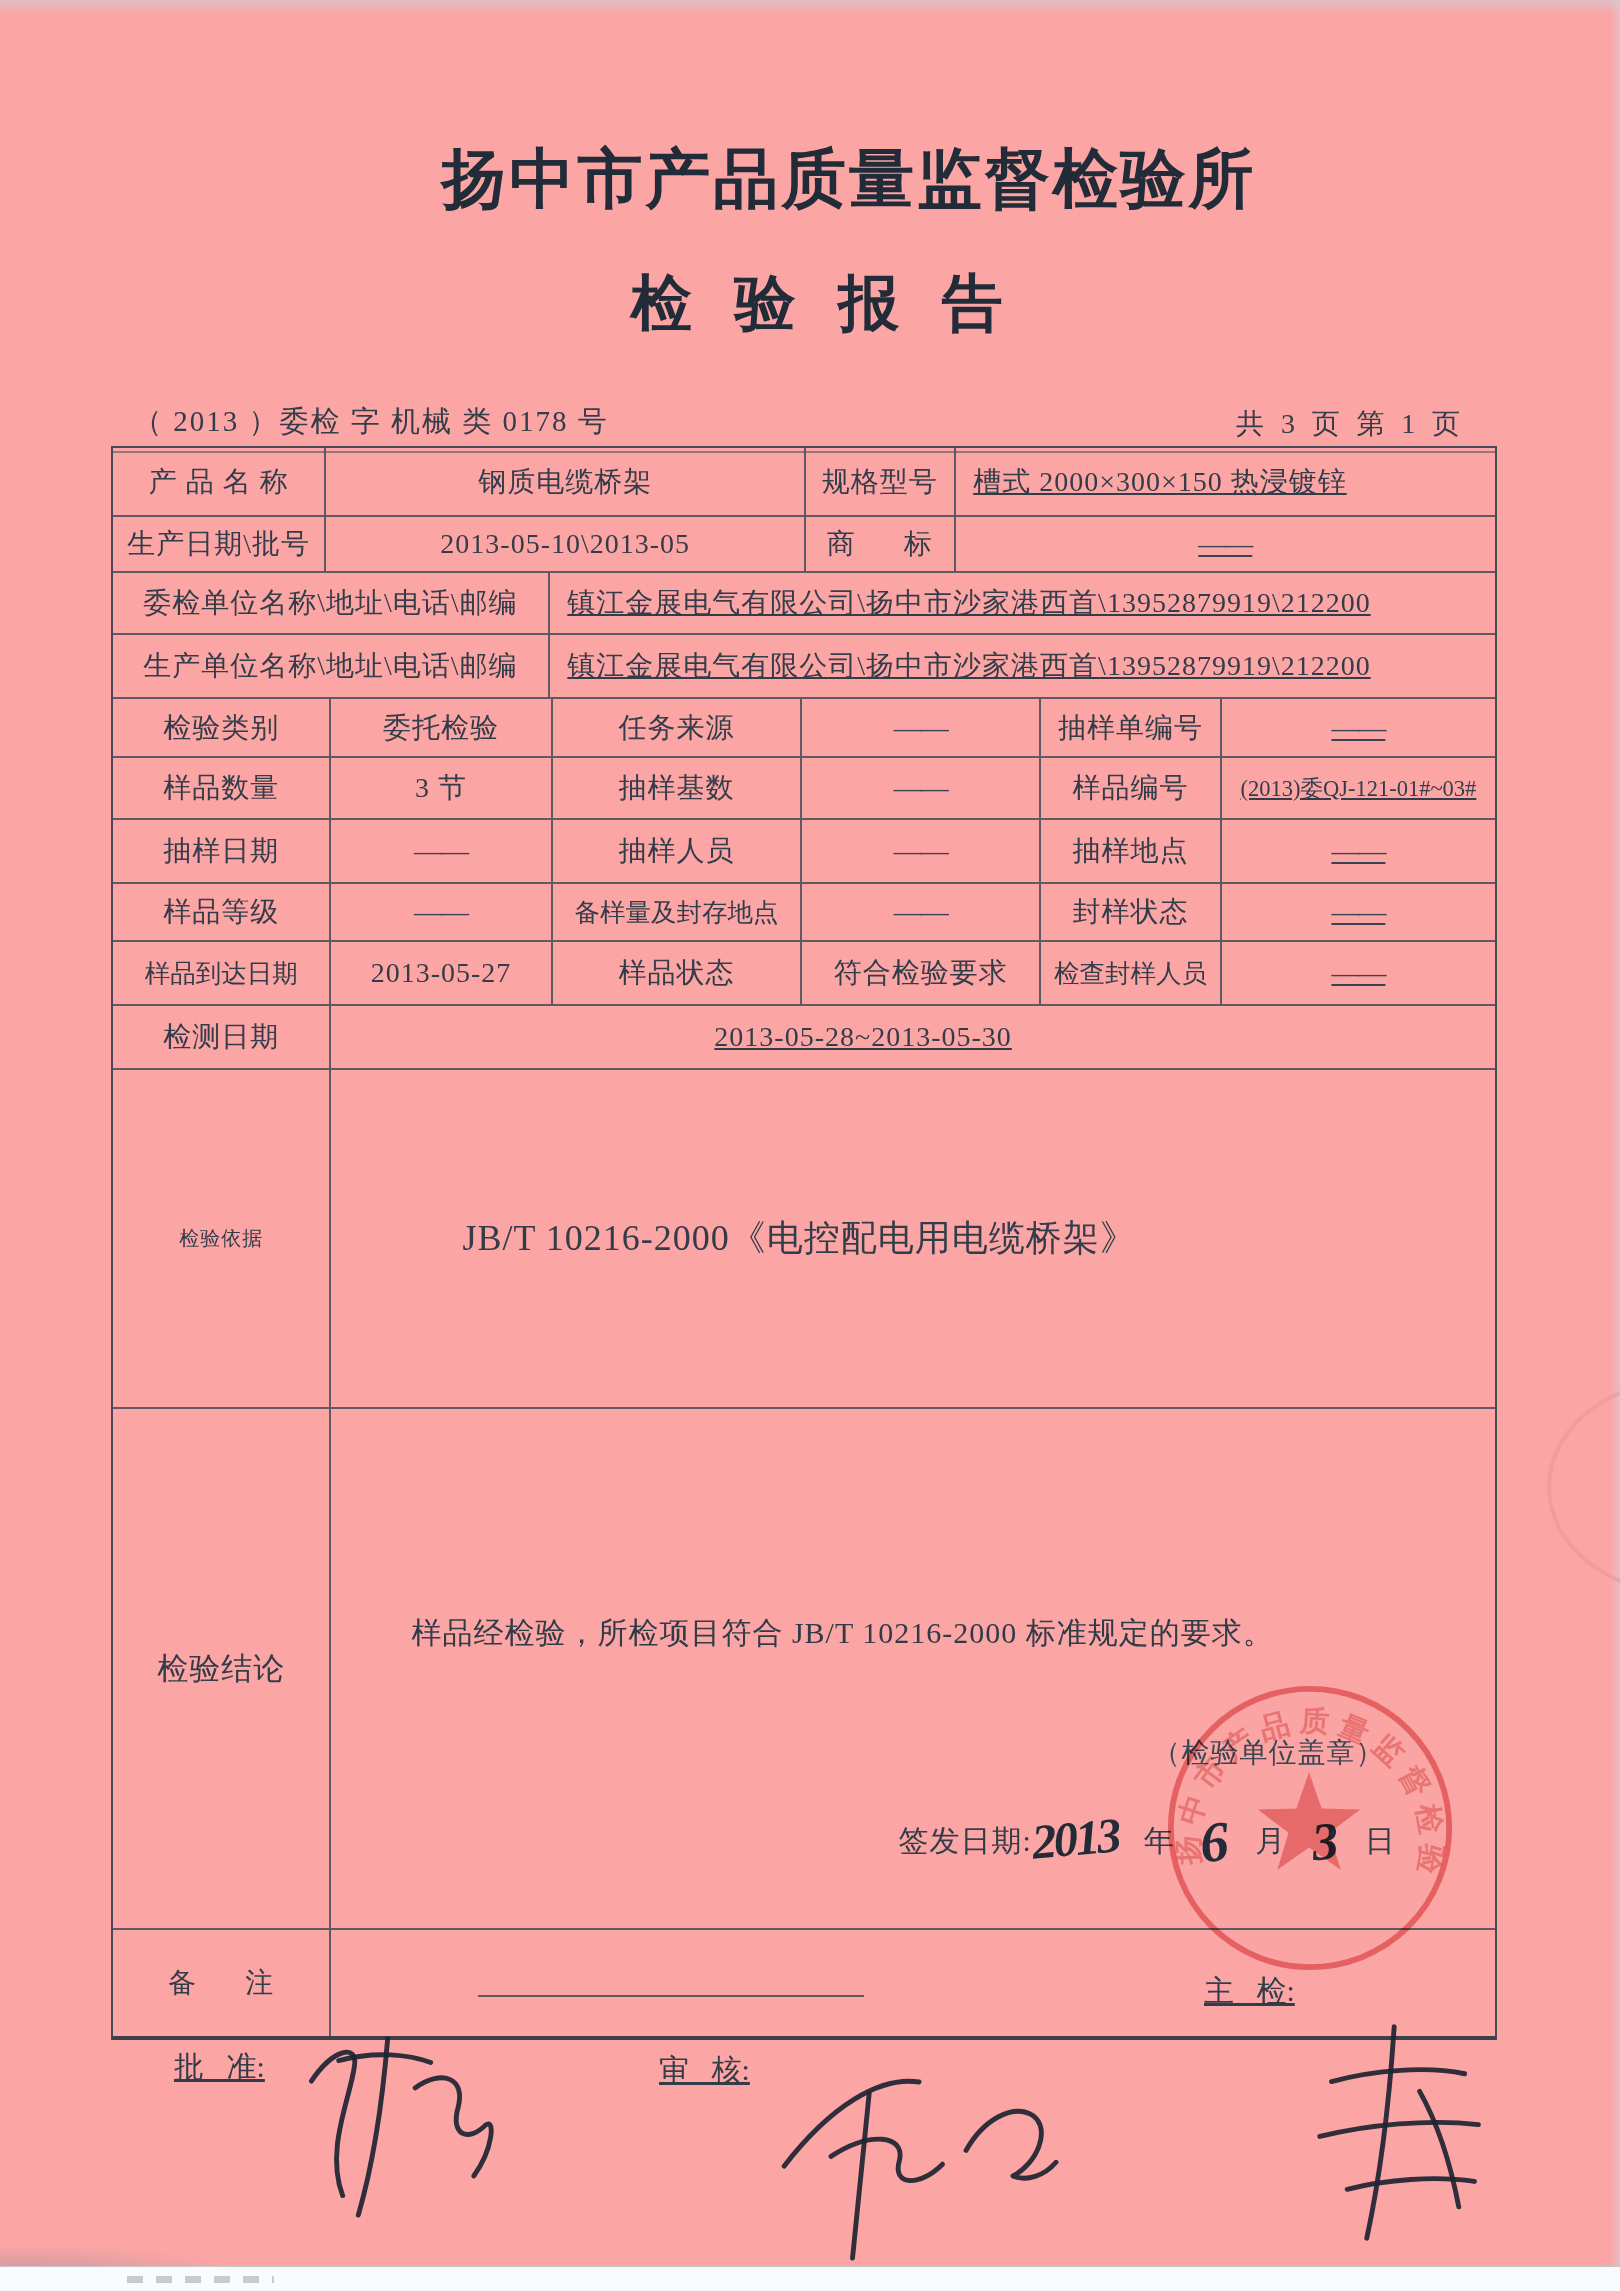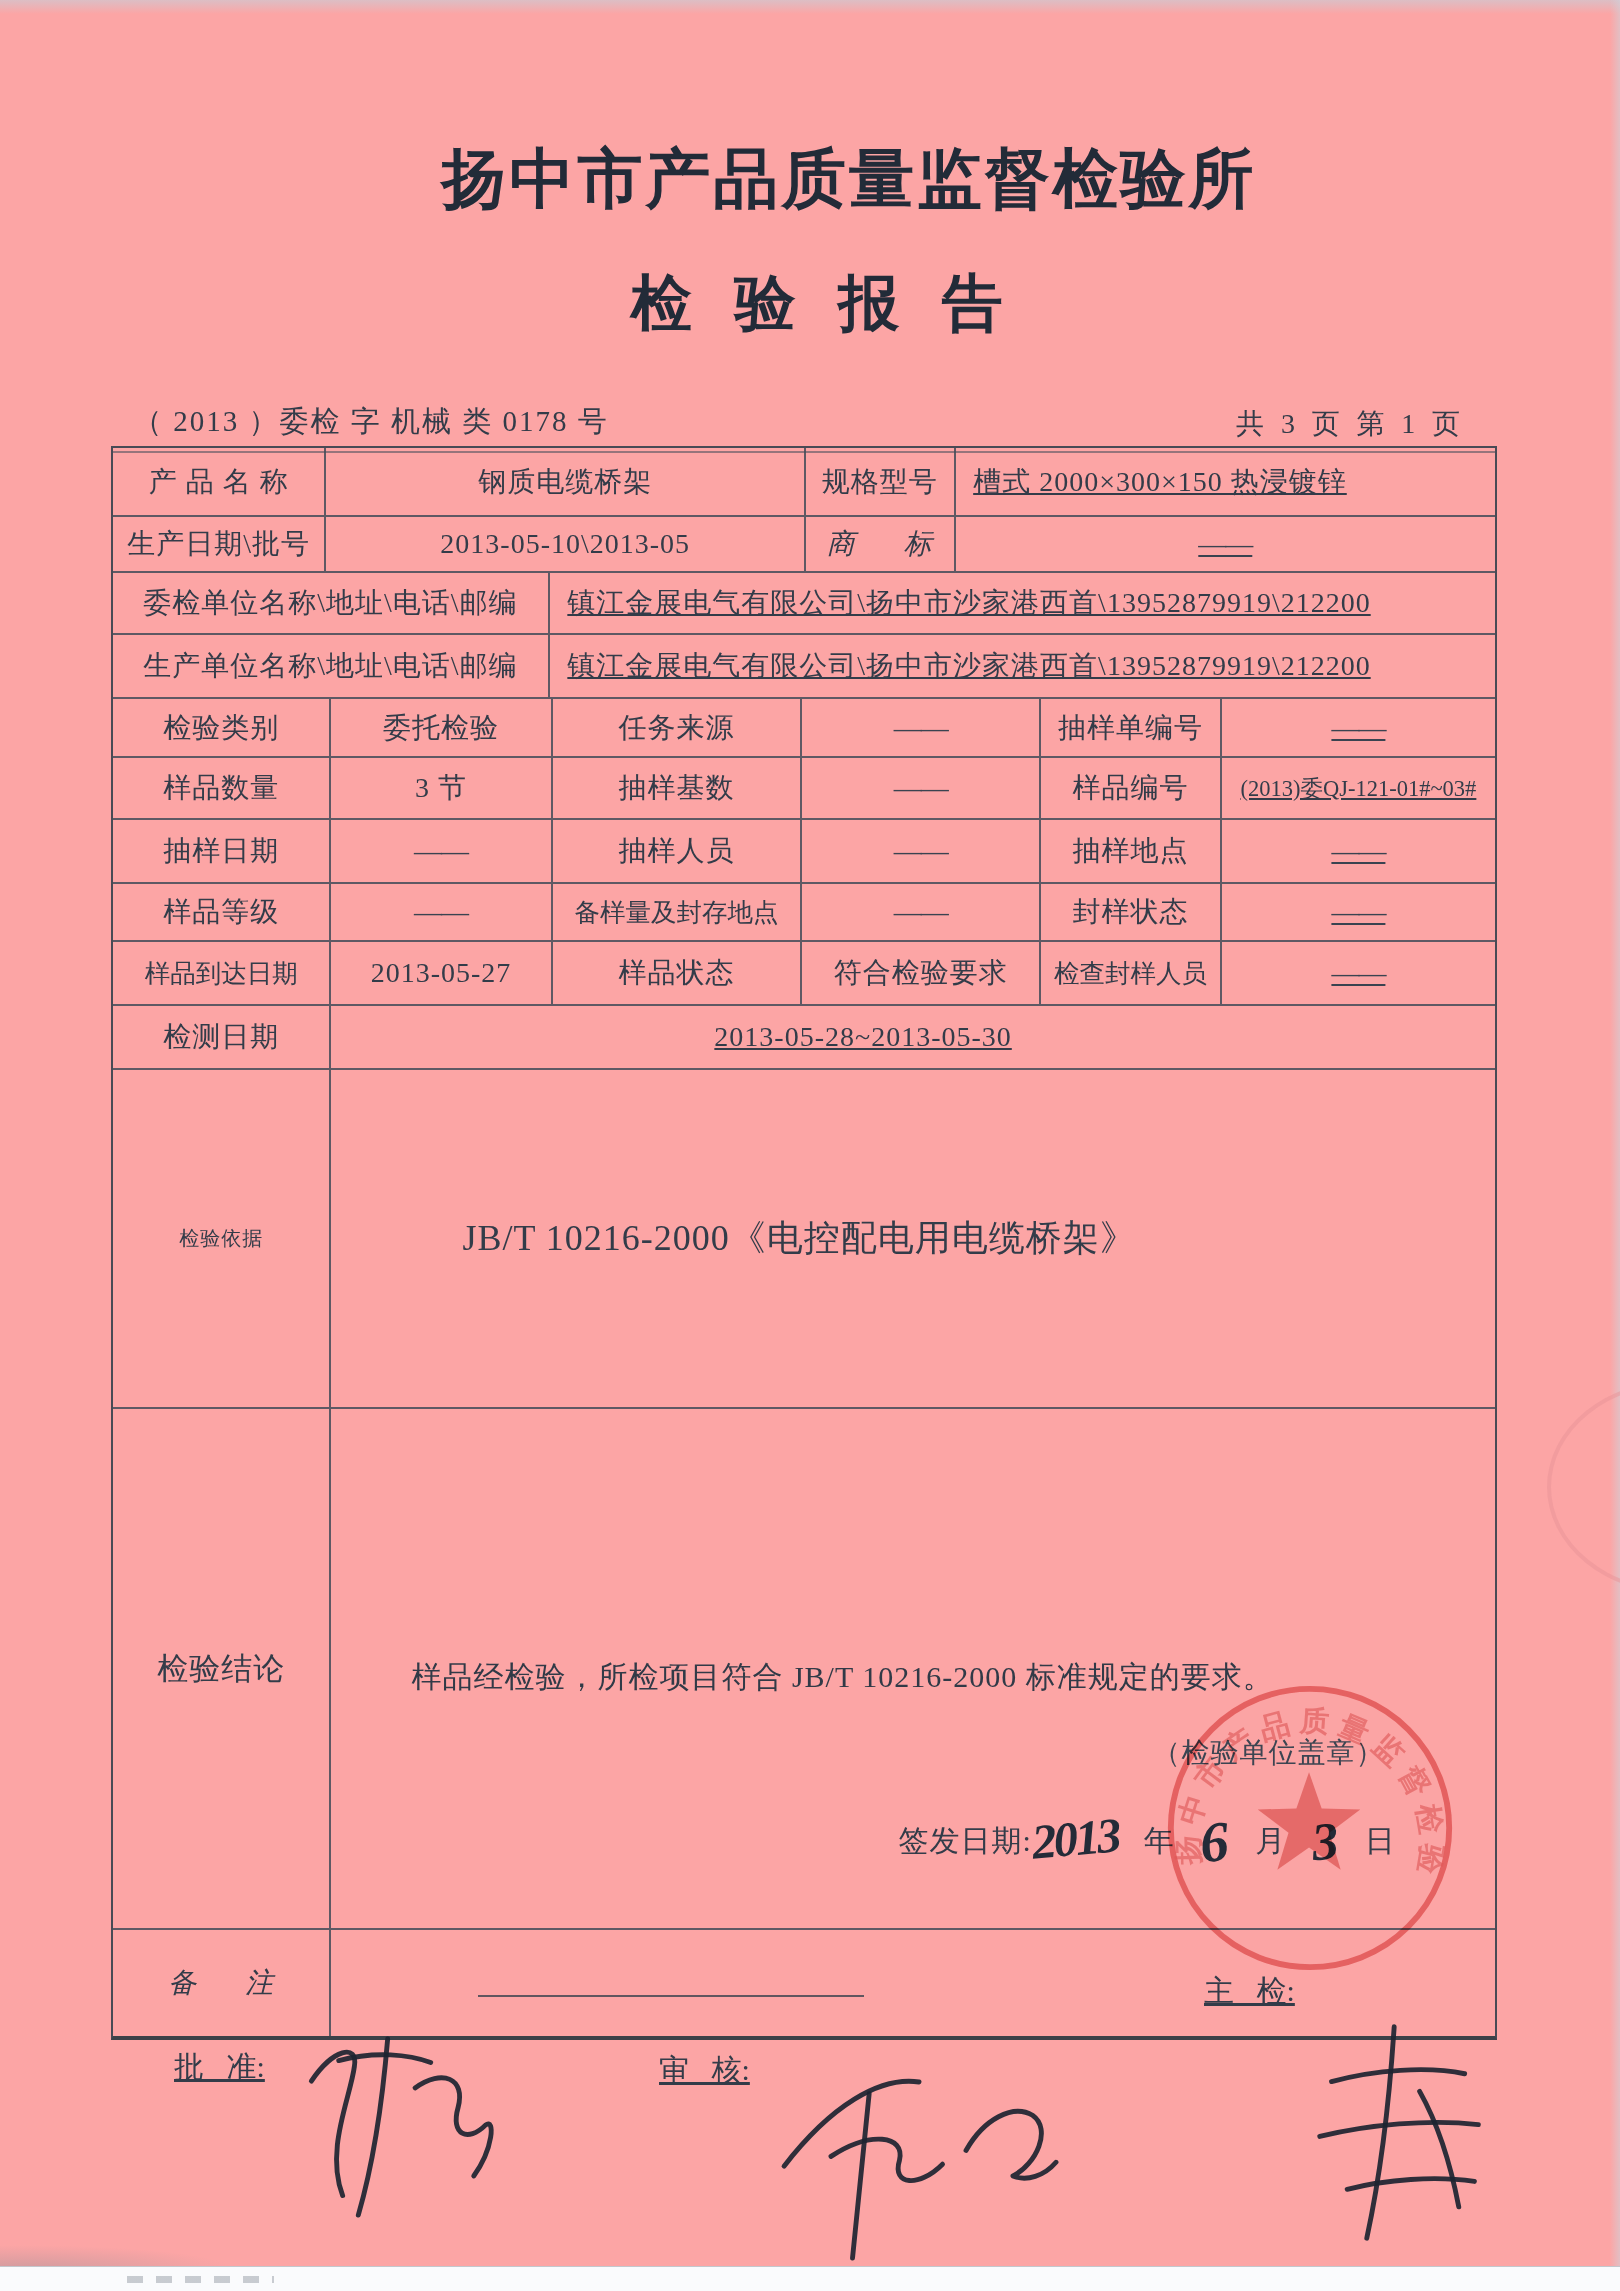--- a/index.html
+++ b/index.html
@@ -24,28 +24,28 @@
   
   .tbl{position:absolute;left:111px;top:446px;width:1386px;box-sizing:border-box;
     border:2.9px solid rgba(58,67,80,.92);border-bottom:4.9px solid rgba(50,60,68,.95);}
   .tbl-topline{position:absolute;left:0;top:2.9px;width:100%;height:2px;background:rgba(66,76,90,.55);}
   .row{display:flex;box-sizing:border-box;border-bottom:2px solid rgba(66,75,88,.85);}
   .row.last{border-bottom:none;}
   .cell{box-sizing:border-box;border-right:2px solid rgba(66,75,88,.85);display:flex;align-items:center;
     justify-content:center;text-align:center;font-size:28px;color:#333c49;padding:0 7.8px;letter-spacing:1px;}
   .cell.end{border-right:none;text-decoration:underline;}
   .cell.left{justify-content:flex-start;text-align:left;padding-left:17.6px;}
-  .cell.pre{white-space:pre;font-style:italic;}
+  .cell.pre{white-space:pre;}
   .cell.small{font-size:25.5px;letter-spacing:0;}
   .cell.xs{font-size:22.5px;letter-spacing:0;padding:0 3.9px;}
   .dash{letter-spacing:-1px;color:#3a4350;}
 
   .rel{position:relative;}
   .basis-text{position:absolute;left:131px;top:0;height:100%;display:flex;align-items:center;font-size:36px;color:#333c49;}
-  .concl-text{position:absolute;left:80px;top:204px;font-size:30px;letter-spacing:1px;color:#313a47;margin-top:44px;}
+  .concl-text{position:absolute;left:80px;top:204px;font-size:30px;letter-spacing:1px;color:#313a47;}
   .seal-note{position:absolute;left:821px;top:325px;font-size:28px;color:#3c4552;}
   .issue-line{position:absolute;left:567px;top:390px;display:flex;align-items:baseline;font-size:30px;color:#333c49;}
   .issue-line .gap{display:inline-block;width:25.5px;}
   .hw{font-style:italic;font-weight:bold;color:#242b38;display:inline-block;transform:rotate(-5deg);position:relative;top:3.9px;}
   .hw.y{font-size:49px;letter-spacing:-2.9px;}
   .hw.m{font-size:57px;top:9.8px;}
   .hw.d{font-size:53px;top:7.8px;}
   .remark-underline{position:absolute;left:147px;top:65px;width:386px;height:2px;background:rgba(56,66,78,.8);}
 
   

